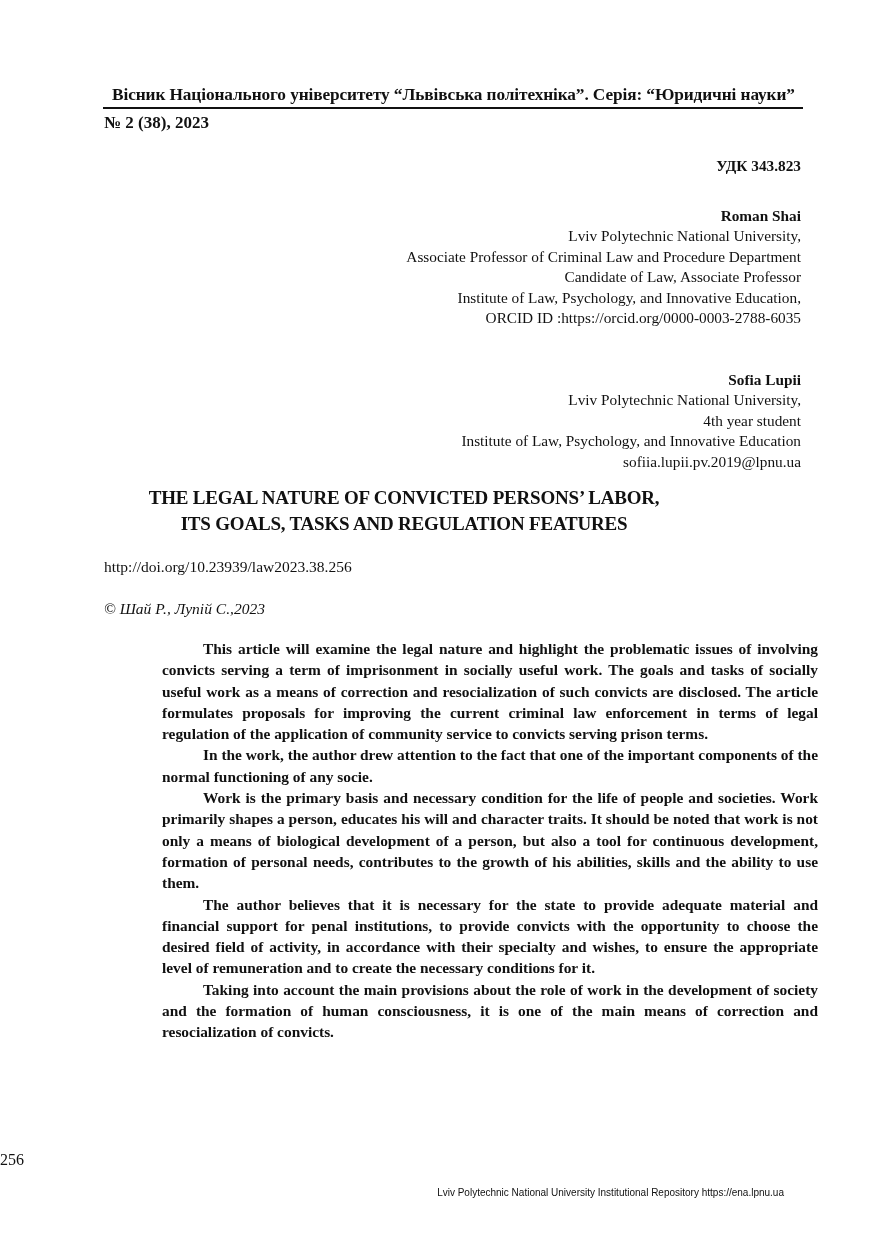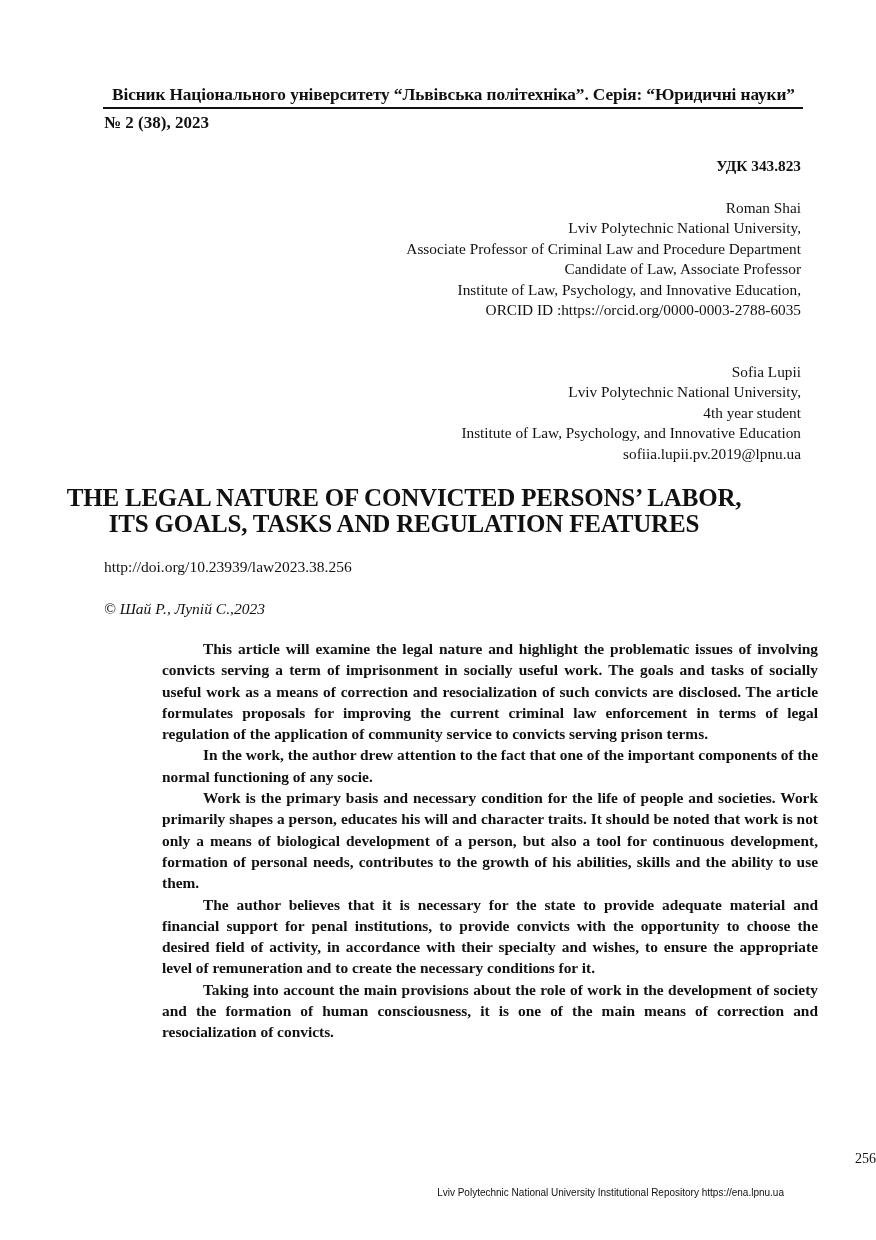--- a/index.html
+++ b/index.html
@@ -6,27 +6,27 @@
   body { width: 876px; height: 1240px; position: relative; overflow: hidden;
          font-family: "Liberation Serif", "DejaVu Serif", serif; color: #111; }
   .abs { position: absolute; }
   .journal-title { left: 112px; top: 85px; font-size: 17.3px; font-weight: bold; white-space: nowrap; letter-spacing: -0.1px; }
   .rule { left: 103px; top: 107px; width: 700px; height: 2px; background: #111; }
   .issue { left: 104px; top: 113px; font-size: 17px; font-weight: bold; white-space: nowrap; }
   .right-block { right: 75px; text-align: right; font-size: 15.3px; line-height: 20.4px; }
   .udc { top: 156px; font-weight: bold; }
   .author1 { top: 198px; }
   .author2 { top: 362px; }
-  .author-name { font-weight: normal; }
-  .title { left: 0; width: 808px; top: 485px; text-align: center; font-size: 25px; font-weight: bold; line-height: 26px; letter-spacing: -0.2px; }
+  .author-name { font-weight: bold; margin-top: 8px; }
+  .title { left: 0; width: 808px; top: 485px; text-align: center; font-size: 19px; font-weight: bold; line-height: 26px; letter-spacing: -0.2px; }
   .doi { left: 104px; top: 558px; font-size: 15.5px; }
   .copyright { left: 104px; top: 600px; font-size: 15.5px; font-style: italic; }
   .abstract { left: 162px; top: 638px; width: 656px; font-size: 15.4px; font-weight: bold; line-height: 21.3px; text-align: justify; }
   .abstract p { margin: 0; text-indent: 41px; }
-  .page-num { left: 0; width: 876px; top: 1151px; text-align: right; font-size: 14px; }
+  .page-num { left: 0; width: 876px; top: 1151px; text-align: left; font-size: 16px; }
   .repo { left: 0; width: 784px; top: 1187px; text-align: right; font-size: 10px; font-family: "Liberation Sans", "DejaVu Sans", sans-serif; }
 </style>
 </head>
 <body>
 
 <div class="abs journal-title">Вісник Національного університету “Львівська політехніка”. Серія: “Юридичні науки”</div>
 <div class="abs rule"></div>
 <div class="abs issue">№ 2 (38), 2023</div>
 
 <div class="abs right-block udc">УДК 343.823</div>

